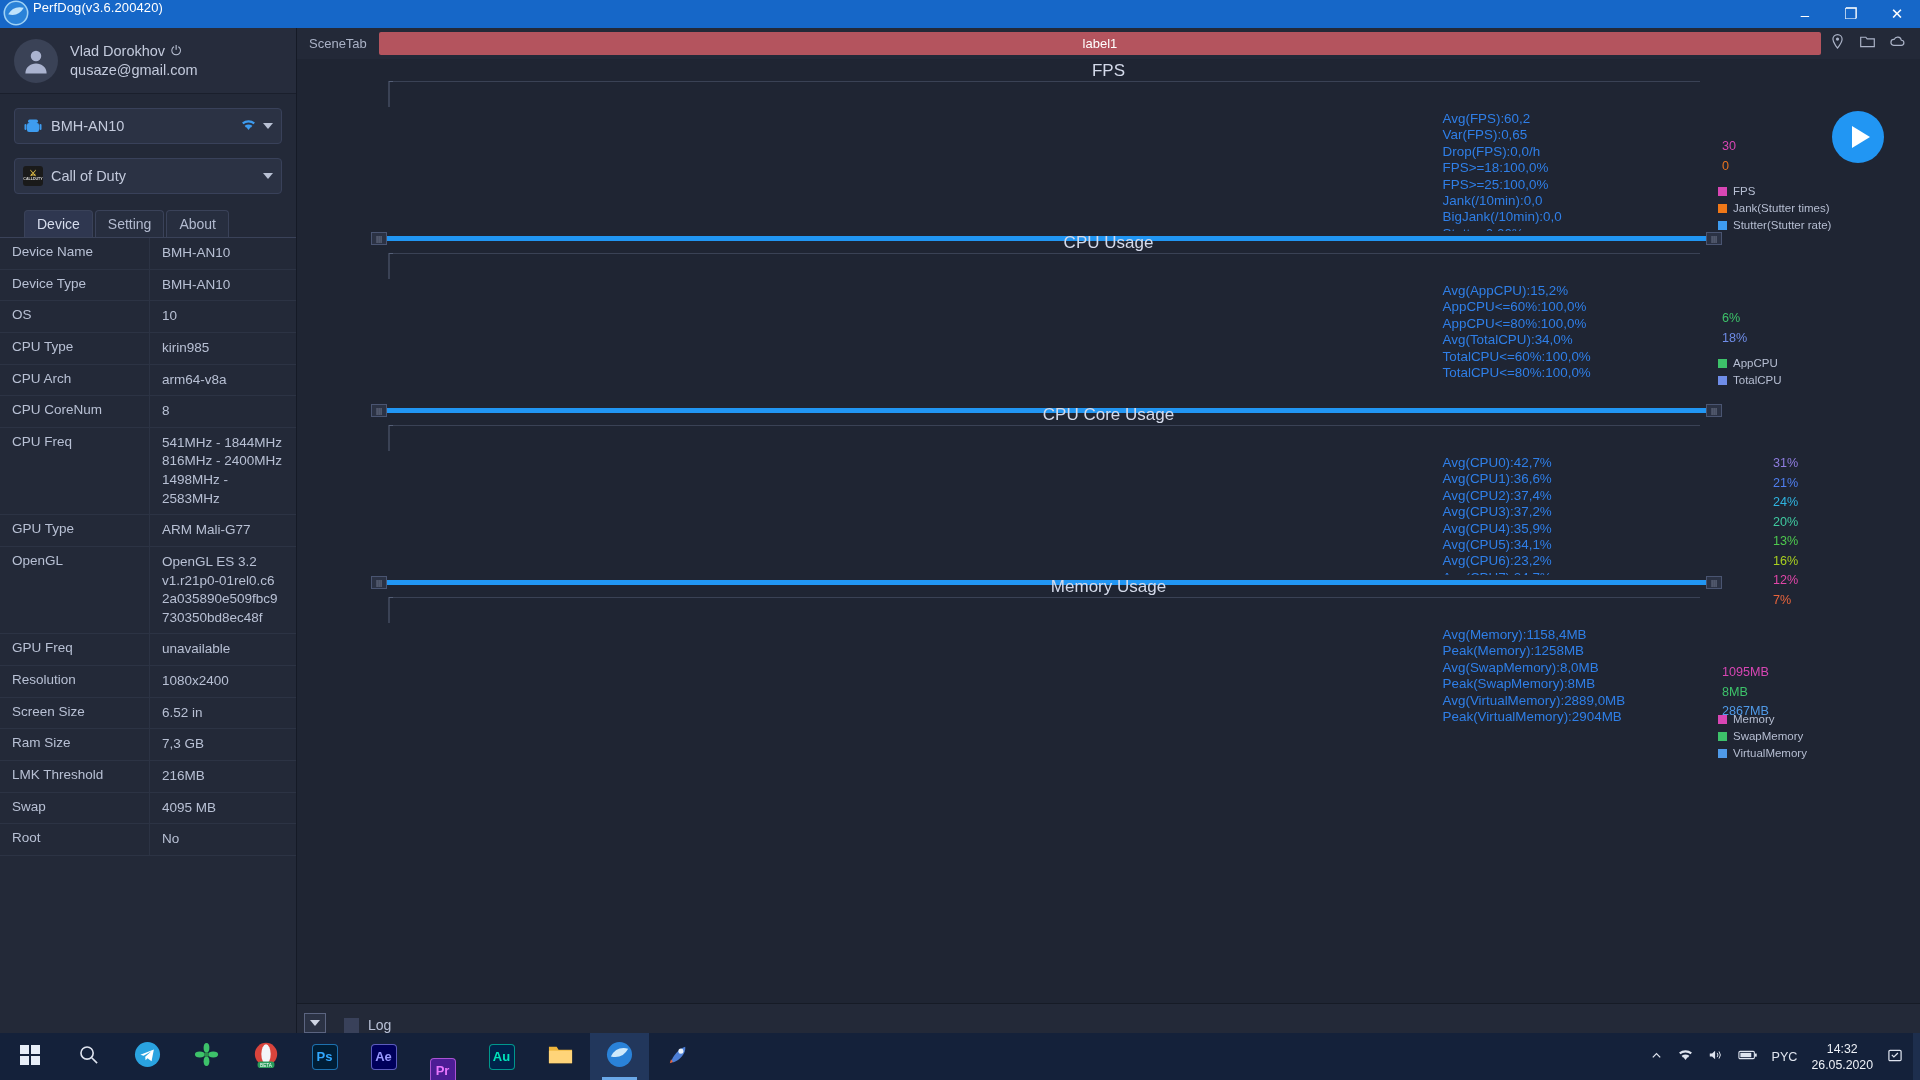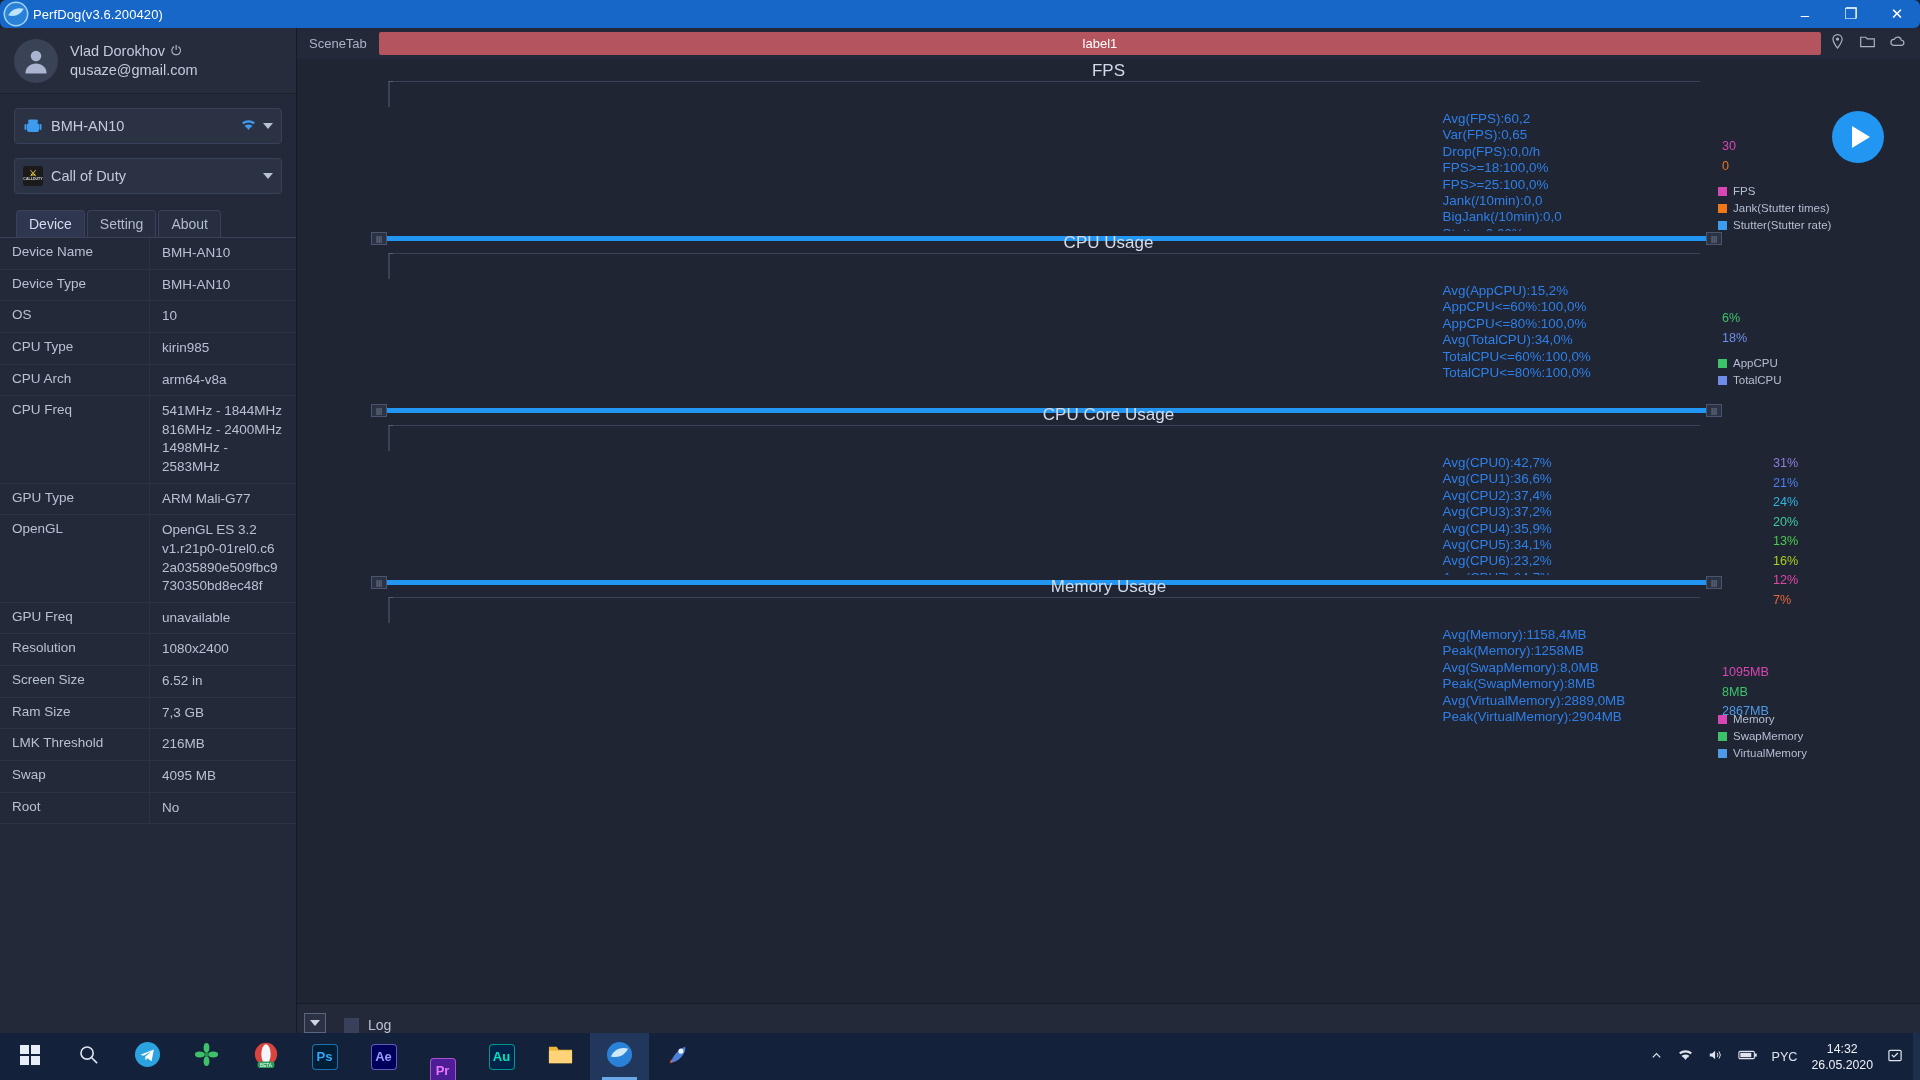--- a/index.html
+++ b/index.html
@@ -7,22 +7,22 @@
     width: 1920px; height: 1080px;
     background: #1b2130;
     font-family: "Liberation Sans", sans-serif;
     overflow: hidden;
     color: #c9cfe0;
   }
   .app { position: relative; width: 1920px; height: 1080px; display: flex; flex-direction: column; }
 
   
   .titlebar {
-    height: 28px; background: #1667c8; display: flex; align-items: center;
-    flex: 0 0 28px; color: #ffffff; font-size: 13px; border-radius: 6px;
+    height: 28px; background: #1667c8; display: flex; 
+    flex: 0 0 28px; color: #ffffff; font-size: 13px;
   }
   .titlebar .tb-icon { width: 26px; height: 26px; display: flex; align-items: center; justify-content: center; margin-left: 3px; }
   .tb-title { margin-left: 4px; letter-spacing: 0.1px; }
   .tb-spacer { flex: 1; }
   .tb-btn { width: 46px; height: 28px; display: flex; align-items: center; justify-content: center; color: #fff; font-size: 15px; }
 
   
   .body { flex: 1; display: flex; min-height: 0; }
 
   
@@ -43,21 +43,21 @@
     height: 36px; background: #2b3244; border: 1px solid #39415a; border-radius: 4px;
     display: flex; align-items: center; padding: 0 8px; margin-bottom: 14px; font-size: 14.5px; color: #c3cadc;
   }
   .sel-icon { width: 20px; height: 20px; display:flex; align-items:center; justify-content:center; flex:0 0 20px; }
   .sel-label { margin-left: 8px; flex: 1; }
   .sel-wifi { color: #3e9cf0; font-size: 13px; margin-right: 6px; }
   .caret { width: 0; height: 0; border-left: 5px solid transparent; border-right: 5px solid transparent; border-top: 6px solid #b9c1d4; }
   .cod-icon { width:20px;height:20px;border-radius:3px;background:#1a1a1a;display:flex;align-items:center;justify-content:center;
      font-size:5px;color:#e8c54a;font-weight:bold;line-height:1;flex-direction:column; }
 
-  .tabs { display: flex; padding: 0 16px; gap: 2px; margin-top: 2px; }
+  .tabs { display: flex; padding: 0 24px; gap: 2px; margin-top: 2px; }
   .tab {
     padding: 5px 12px; font-size: 14px; color: #b3bbd0;
     background: #272e3f; border: 1px solid #3a4259; border-bottom: none;
     border-radius: 4px 4px 0 0;
   }
   .tab.active { background: #2f3750; color: #d6dcec; }
 
   .info-table { border-top: 1px solid #3a4259; font-size: 13.5px; }
   .irow { display: flex; border-bottom: 1px solid #2c3344; min-height: 30px; }
   .irow.header { background: #252b3b; }
@@ -214,20 +214,24 @@
             <div class="icell-k">OS</div>
             <div class="icell-v">10</div>
           </div>
           <div class="irow">
             <div class="icell-k">CPU Type</div>
             <div class="icell-v">kirin985</div>
           </div>
           <div class="irow">
             <div class="icell-k">CPU Arch</div>
             <div class="icell-v">arm64-v8a</div>
+          </div>
+          <div class="irow">
+            <div class="icell-k">CPU CoreNum</div>
+            <div class="icell-v">8</div>
           </div>
           <div class="irow">
             <div class="icell-k">CPU Freq</div>
             <div class="icell-v">541MHz - 1844MHz
 816MHz - 2400MHz
 1498MHz -
 2583MHz</div>
           </div>
           <div class="irow">
             <div class="icell-k">GPU Type</div>

